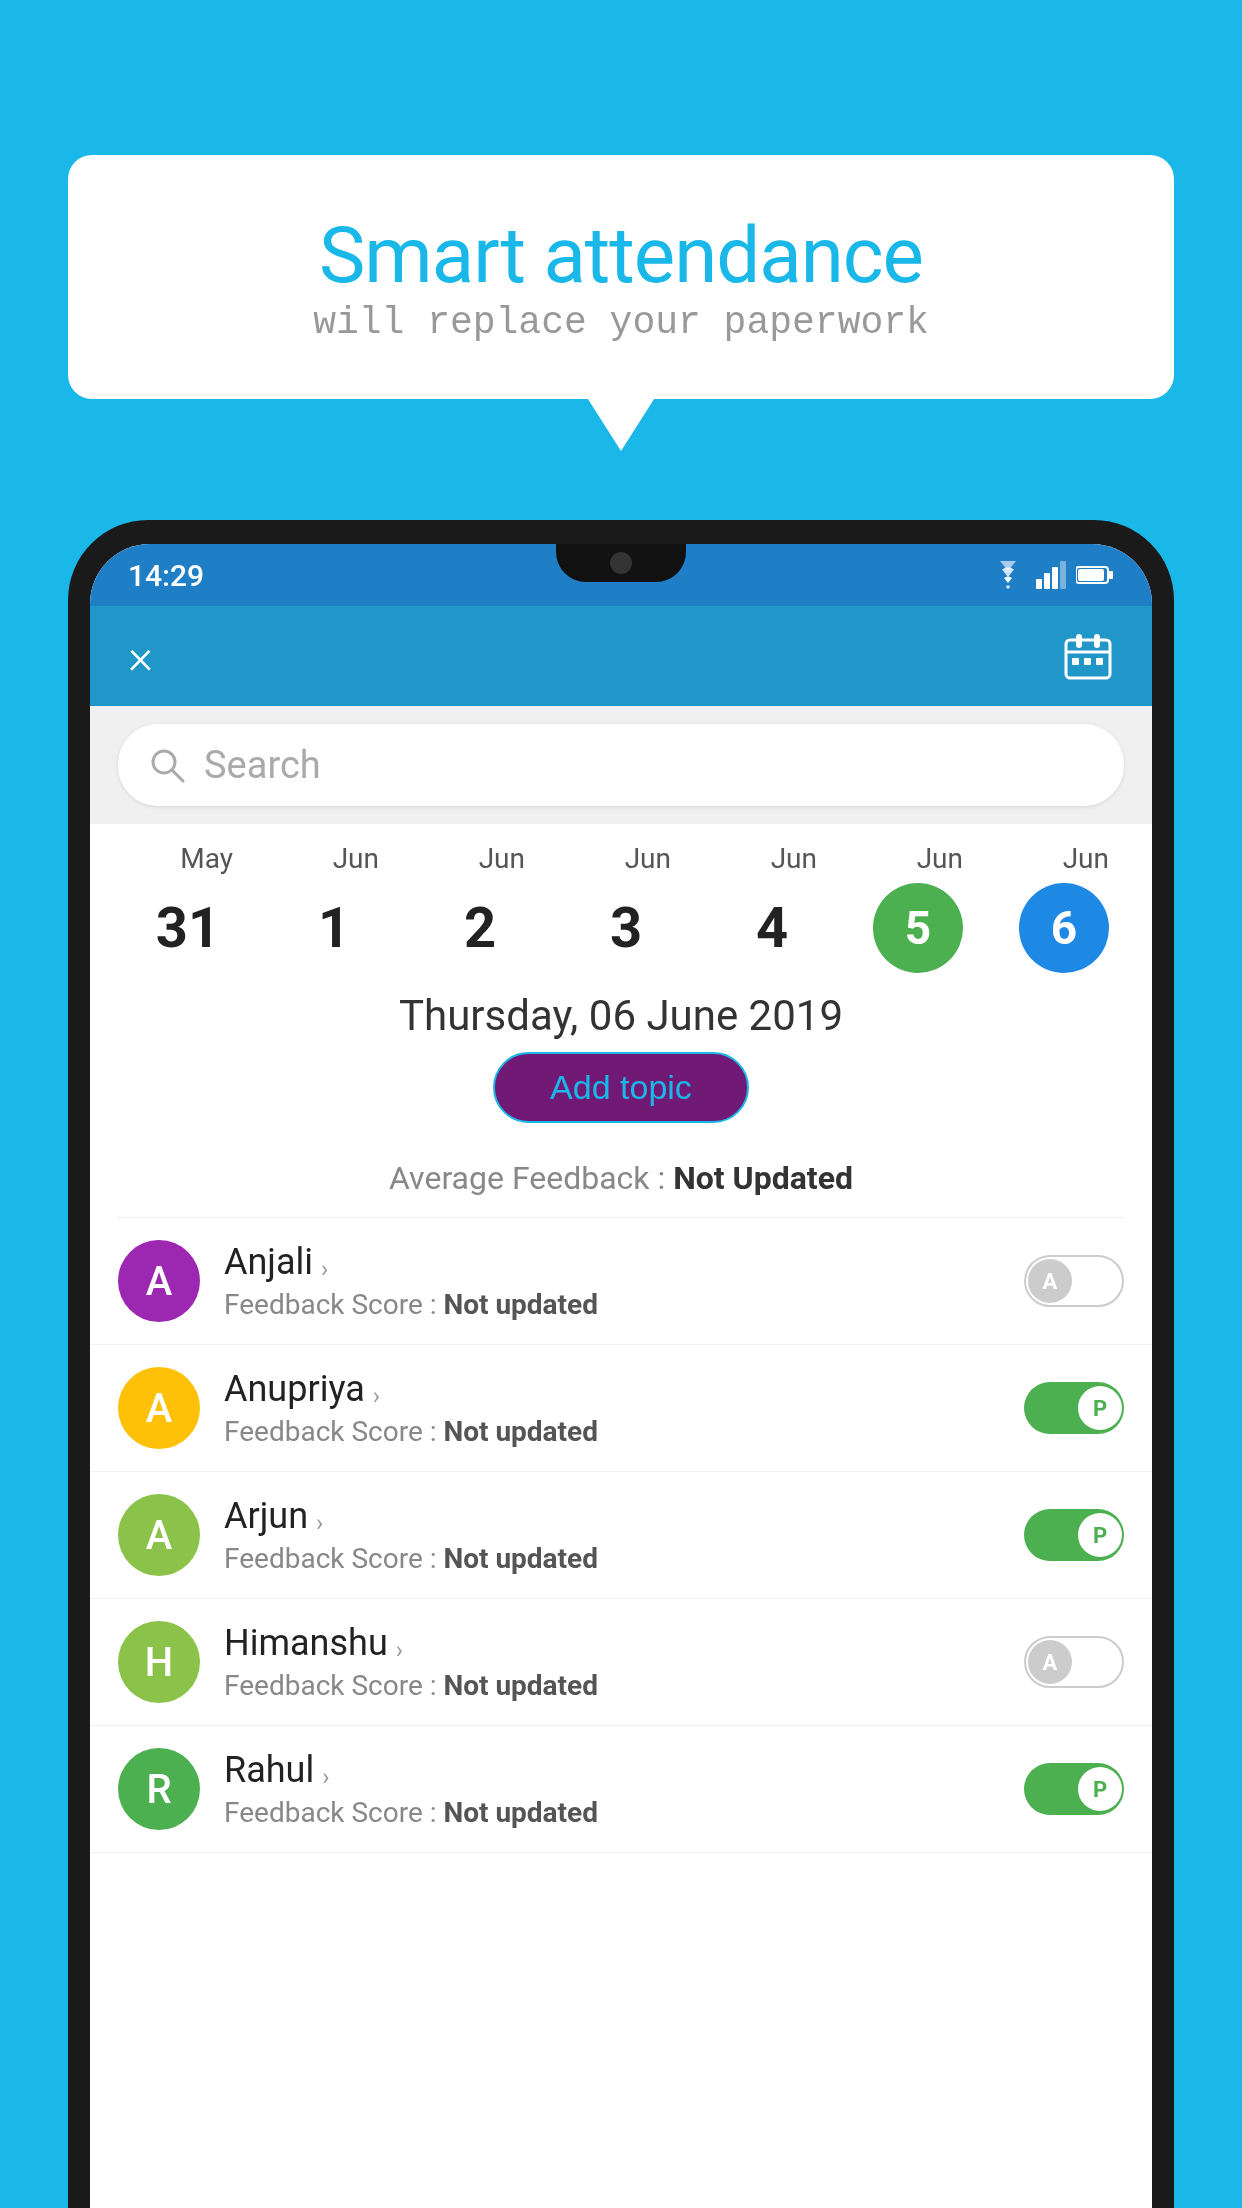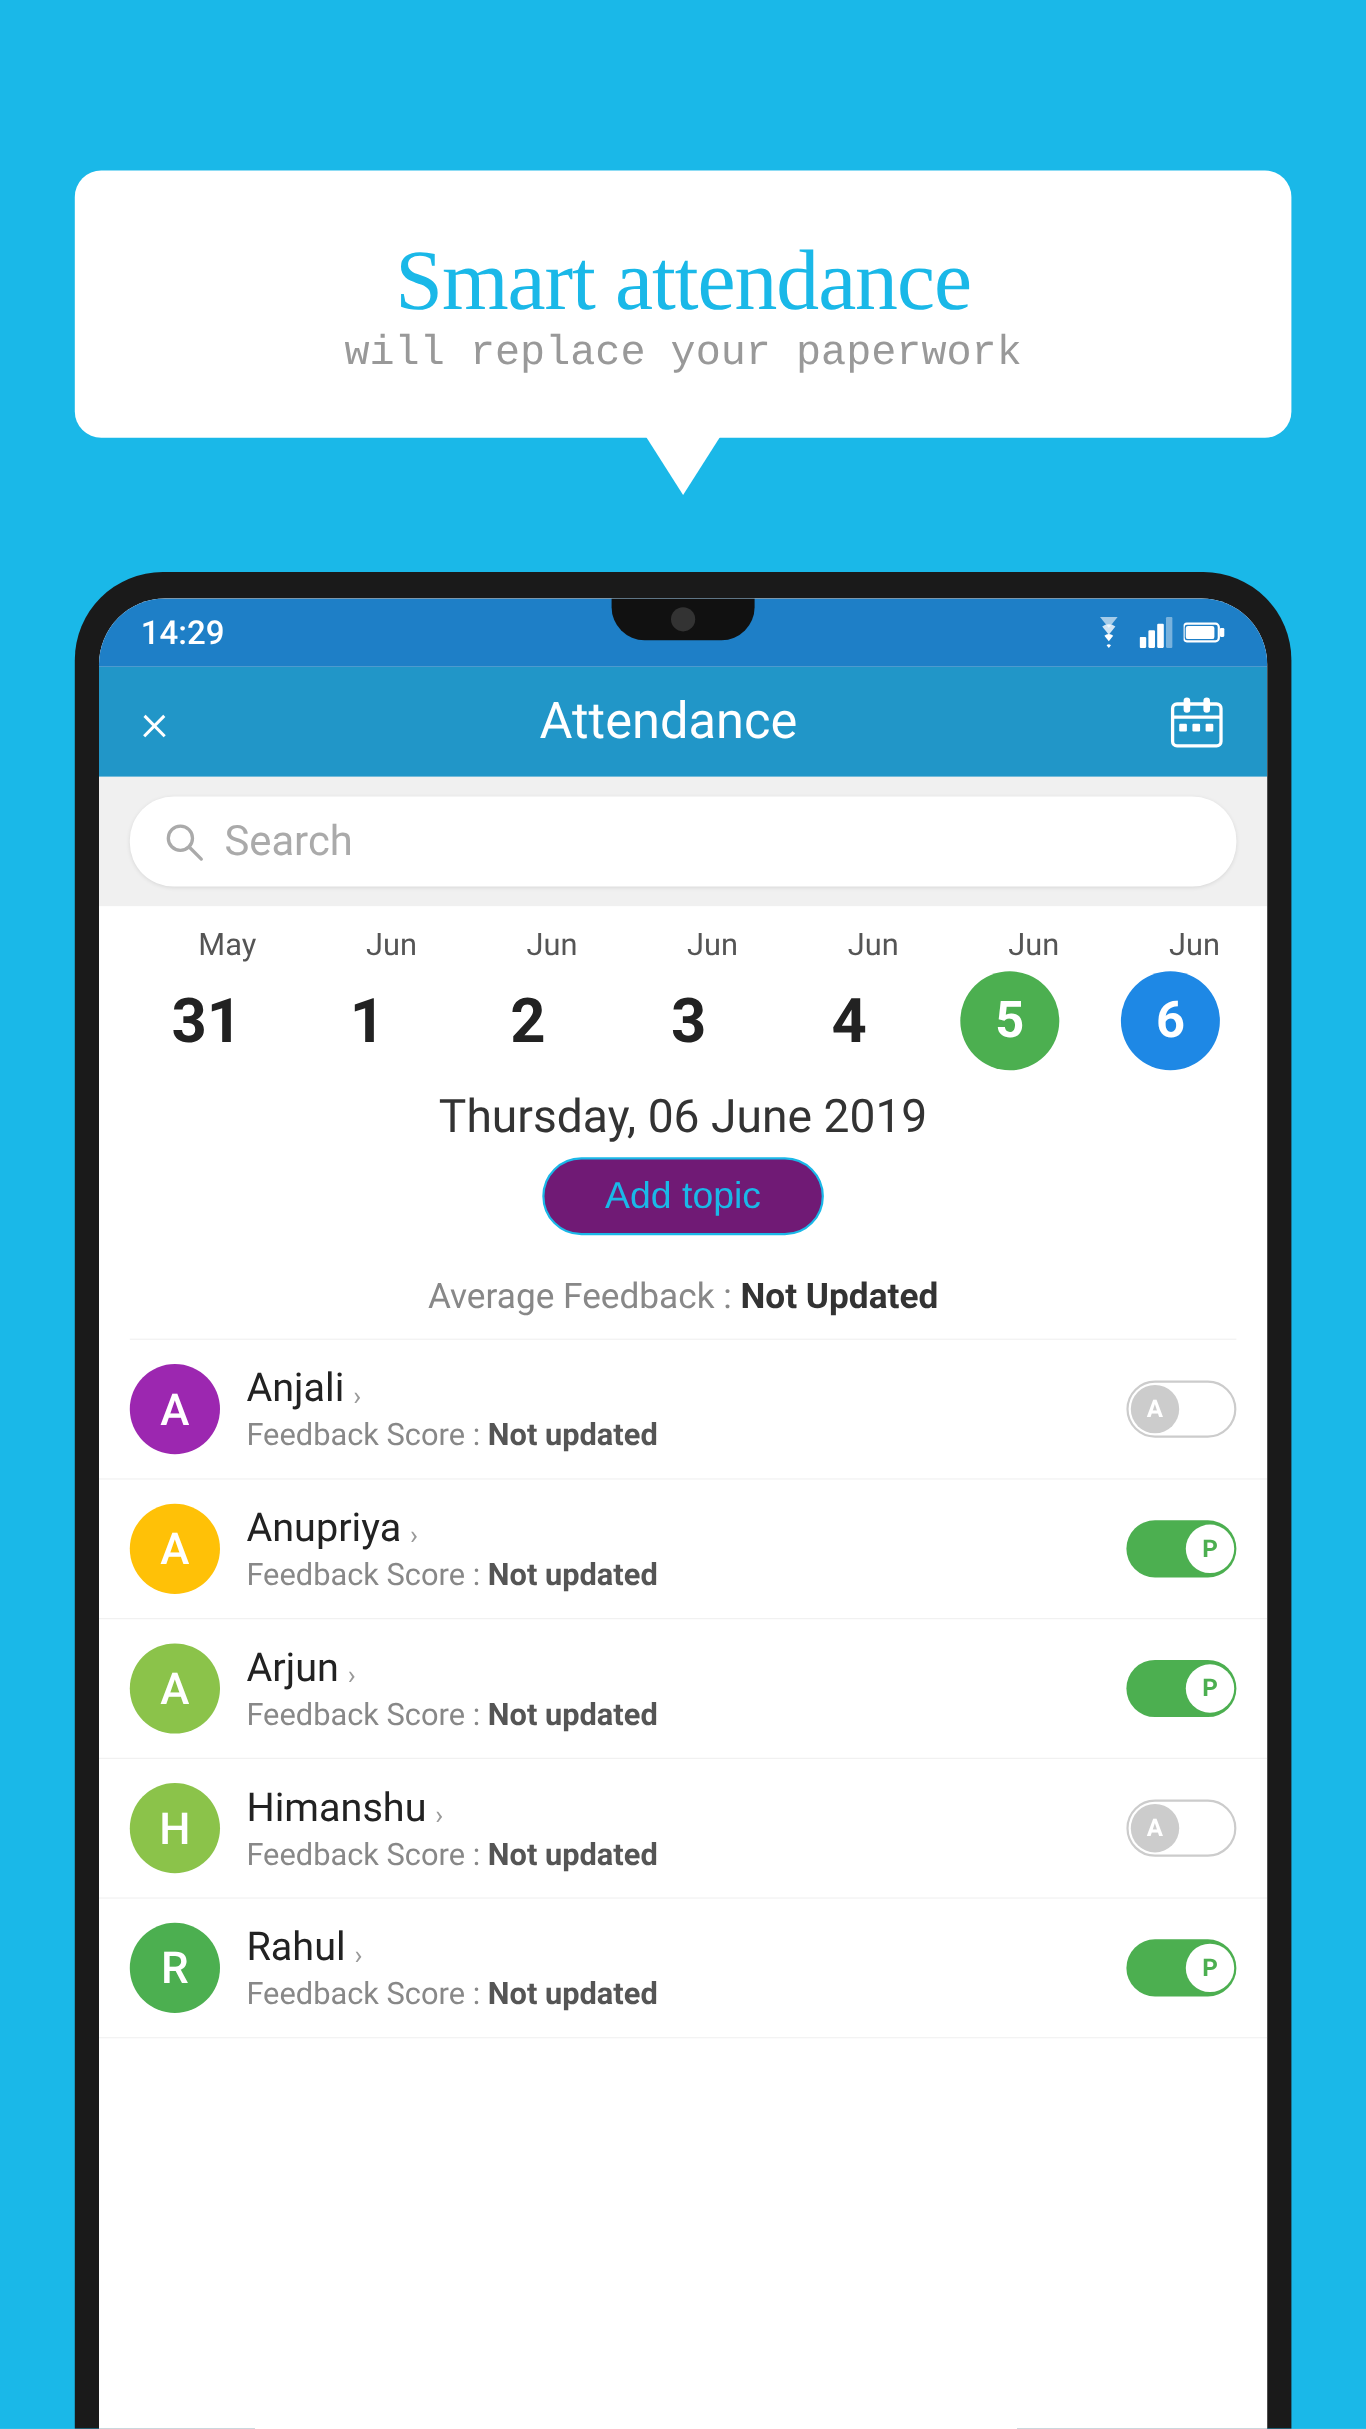--- a/index.html
+++ b/index.html
@@ -40,21 +40,20 @@
       border-left: 35px solid transparent;
       border-right: 35px solid transparent;
       border-top: 55px solid white;
     }
 
     .bubble-title {
       font-size: 78px;
       color: #1ab8e8;
       font-weight: 400;
       letter-spacing: -1px;
-      font-family: Liberation Serif, serif;
     }
 
     .bubble-subtitle {
       font-size: 38px;
       color: #999;
       font-weight: 400;
       font-family: Liberation Mono, monospace;
     }
 
     
@@ -426,21 +425,20 @@
           <svg width="38" height="22" viewBox="0 0 38 22" fill="white">
             <rect x="0" y="3" width="32" height="16" rx="3" stroke="white" stroke-width="2" fill="none"></rect>
             <rect x="33" y="7" width="4" height="8" rx="1" fill="white"></rect>
             <rect x="2" y="5" width="26" height="12" rx="2" fill="white"></rect>
           </svg>
         </div>
       </div>
 
       <div class="app-bar">
         <span class="app-bar-close">×</span>
-        <span class="app-bar-title">Attendance</span>
         <svg width="52" height="52" viewBox="0 0 52 52" fill="none">
           <rect x="4" y="10" width="44" height="38" rx="4" stroke="white" stroke-width="3"></rect>
           <line x1="4" y1="22" x2="48" y2="22" stroke="white" stroke-width="3"></line>
           <rect x="14" y="4" width="6" height="14" rx="3" fill="white"></rect>
           <rect x="32" y="4" width="6" height="14" rx="3" fill="white"></rect>
           <rect x="10" y="28" width="7" height="7" rx="1" fill="white"></rect>
           <rect x="22" y="28" width="7" height="7" rx="1" fill="white"></rect>
           <rect x="34" y="28" width="7" height="7" rx="1" fill="white"></rect>
         </svg>
       </div>

